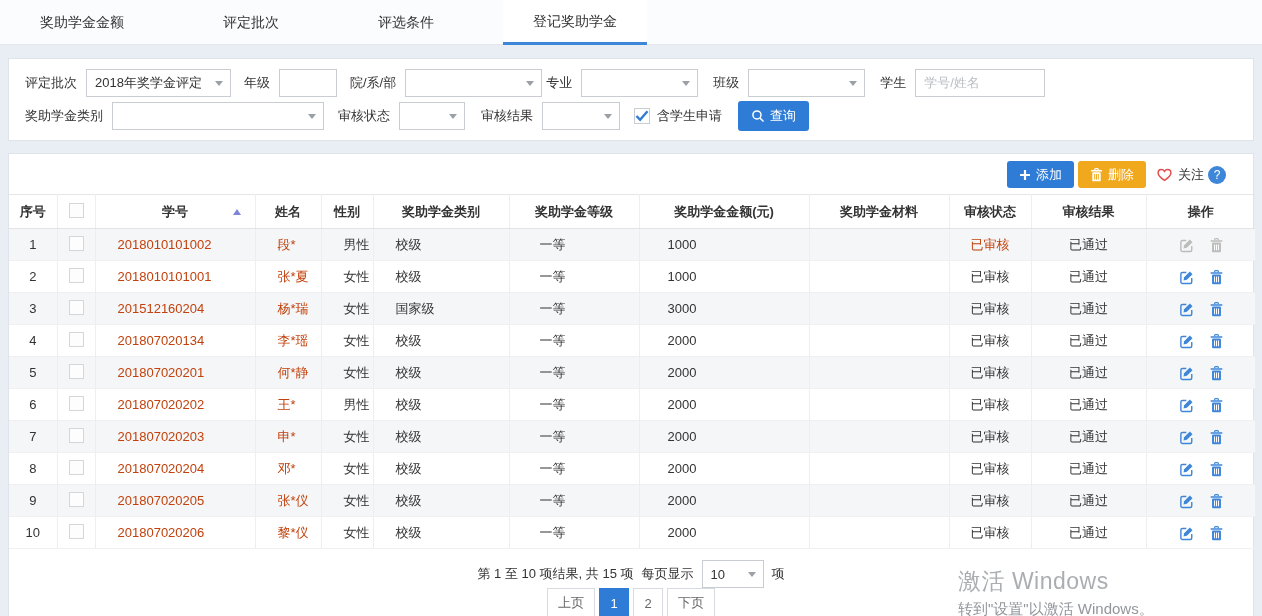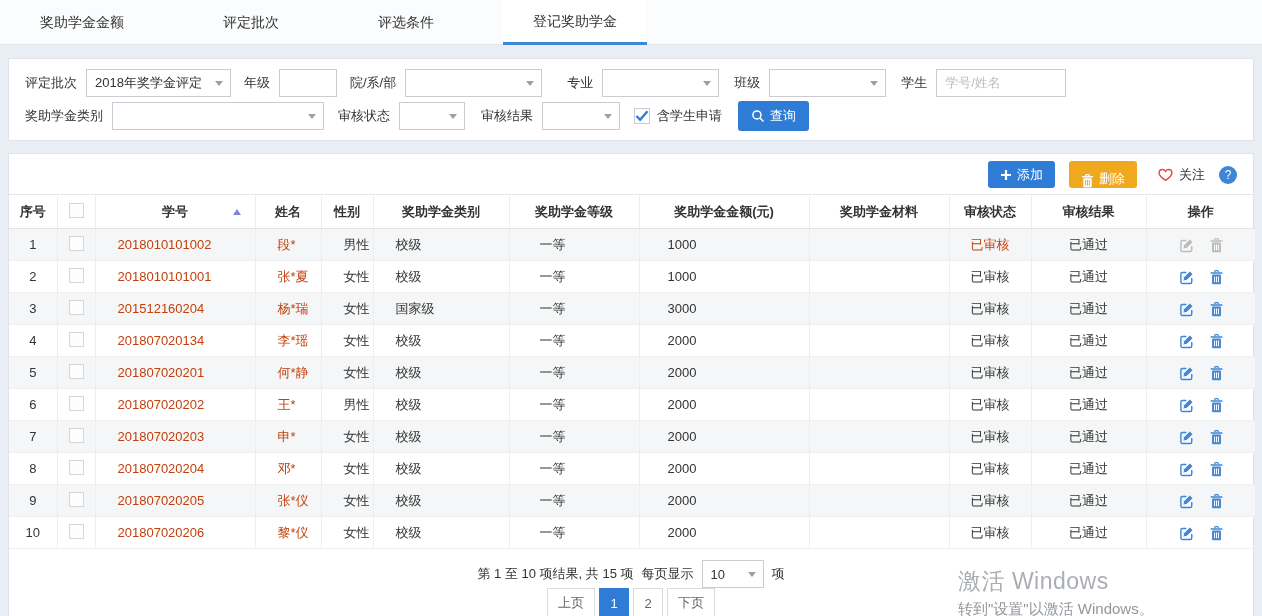--- a/index.html
+++ b/index.html
@@ -26,23 +26,23 @@
   .ph { color:#b9bec4; }
   .w145{width:145px} .w58{width:58px} .w135{width:137px} .w117{width:117px} .w130{width:130px}
   .w210{width:212px} .w66{width:66px} .w78{width:78px} .w62{width:62px}
   .chk { width:16px; height:16px; border:1px solid #c9cdd2; background:#fff; display:inline-flex;
          align-items:center; justify-content:center; margin:0 7px 0 14px; }
   .btn { display:inline-flex; align-items:center; gap:5px; border-radius:3px; color:#fff; cursor:pointer;
          border:none; font-size:13px; }
   .btn-search { background:#2e7cd6; height:30px; padding:0 13px; margin-left:16px; }
   
   .table-card { margin:12px 8px 0; background:#fff; border:1px solid #dfe4ea; }
-  .toolbar { display:flex; justify-content:flex-end; align-items:center; gap:14px; padding:7px 16px 6px; }
+  .toolbar { display:flex; justify-content:flex-end; align-items:center; gap:4px; padding:7px 27px 6px; }
   .btn-add { background:#2e7cd6; height:27px; padding:0 12px; }
-  .btn-del { background:#f0a81d; height:27px; padding:0 12px;align-items:flex-end; }
+  .btn-del { background:#f0a81d; height:27px; padding:0 12px; }
   .follow { display:inline-flex; align-items:center; gap:5px; color:#333; cursor:pointer; margin-left:6px; }
   .help { width:18px; height:18px; border-radius:50%; background:#3e86d8; color:#fff; font-size:12px;
           display:inline-flex; align-items:center; justify-content:center; cursor:pointer; }
   table { width:100%; border-collapse:collapse; table-layout:fixed; }
   th { font-weight:bold; height:34px; border-top:1px solid #e6e6e6; border-bottom:1px solid #e3e3e3;
        text-align:center; position:relative; }
   th, td { border-right:1px solid #eeeeee; }
   th:last-child, td:last-child { border-right:none; }
   td { height:32px; border-bottom:1px solid #f0f0f0; }
   tr.odd td { background:#f5f6f7; }
@@ -88,21 +88,21 @@
         <span>2018年奖学金评定</span>
         <i class="caret"></i>
       </div>
       <span class="f-label" style="margin-left:13px">年级</span>
       <div class="inp w58"></div>
       <span class="f-label" style="margin-left:13px">院/系/部</span>
       <div class="sel w135">
         <span></span>
         <i class="caret"></i>
       </div>
-      <span class="f-label" style="margin-left:25px">专业</span>
+      <span class="f-label" style="margin-left:4px">专业</span>
       <div class="sel w117">
         <span></span>
         <i class="caret"></i>
       </div>
       <span class="f-label" style="margin-left:15px">班级</span>
       <div class="sel w117">
         <span></span>
         <i class="caret"></i>
       </div>
       <span class="f-label" style="margin-left:15px">学生</span>

